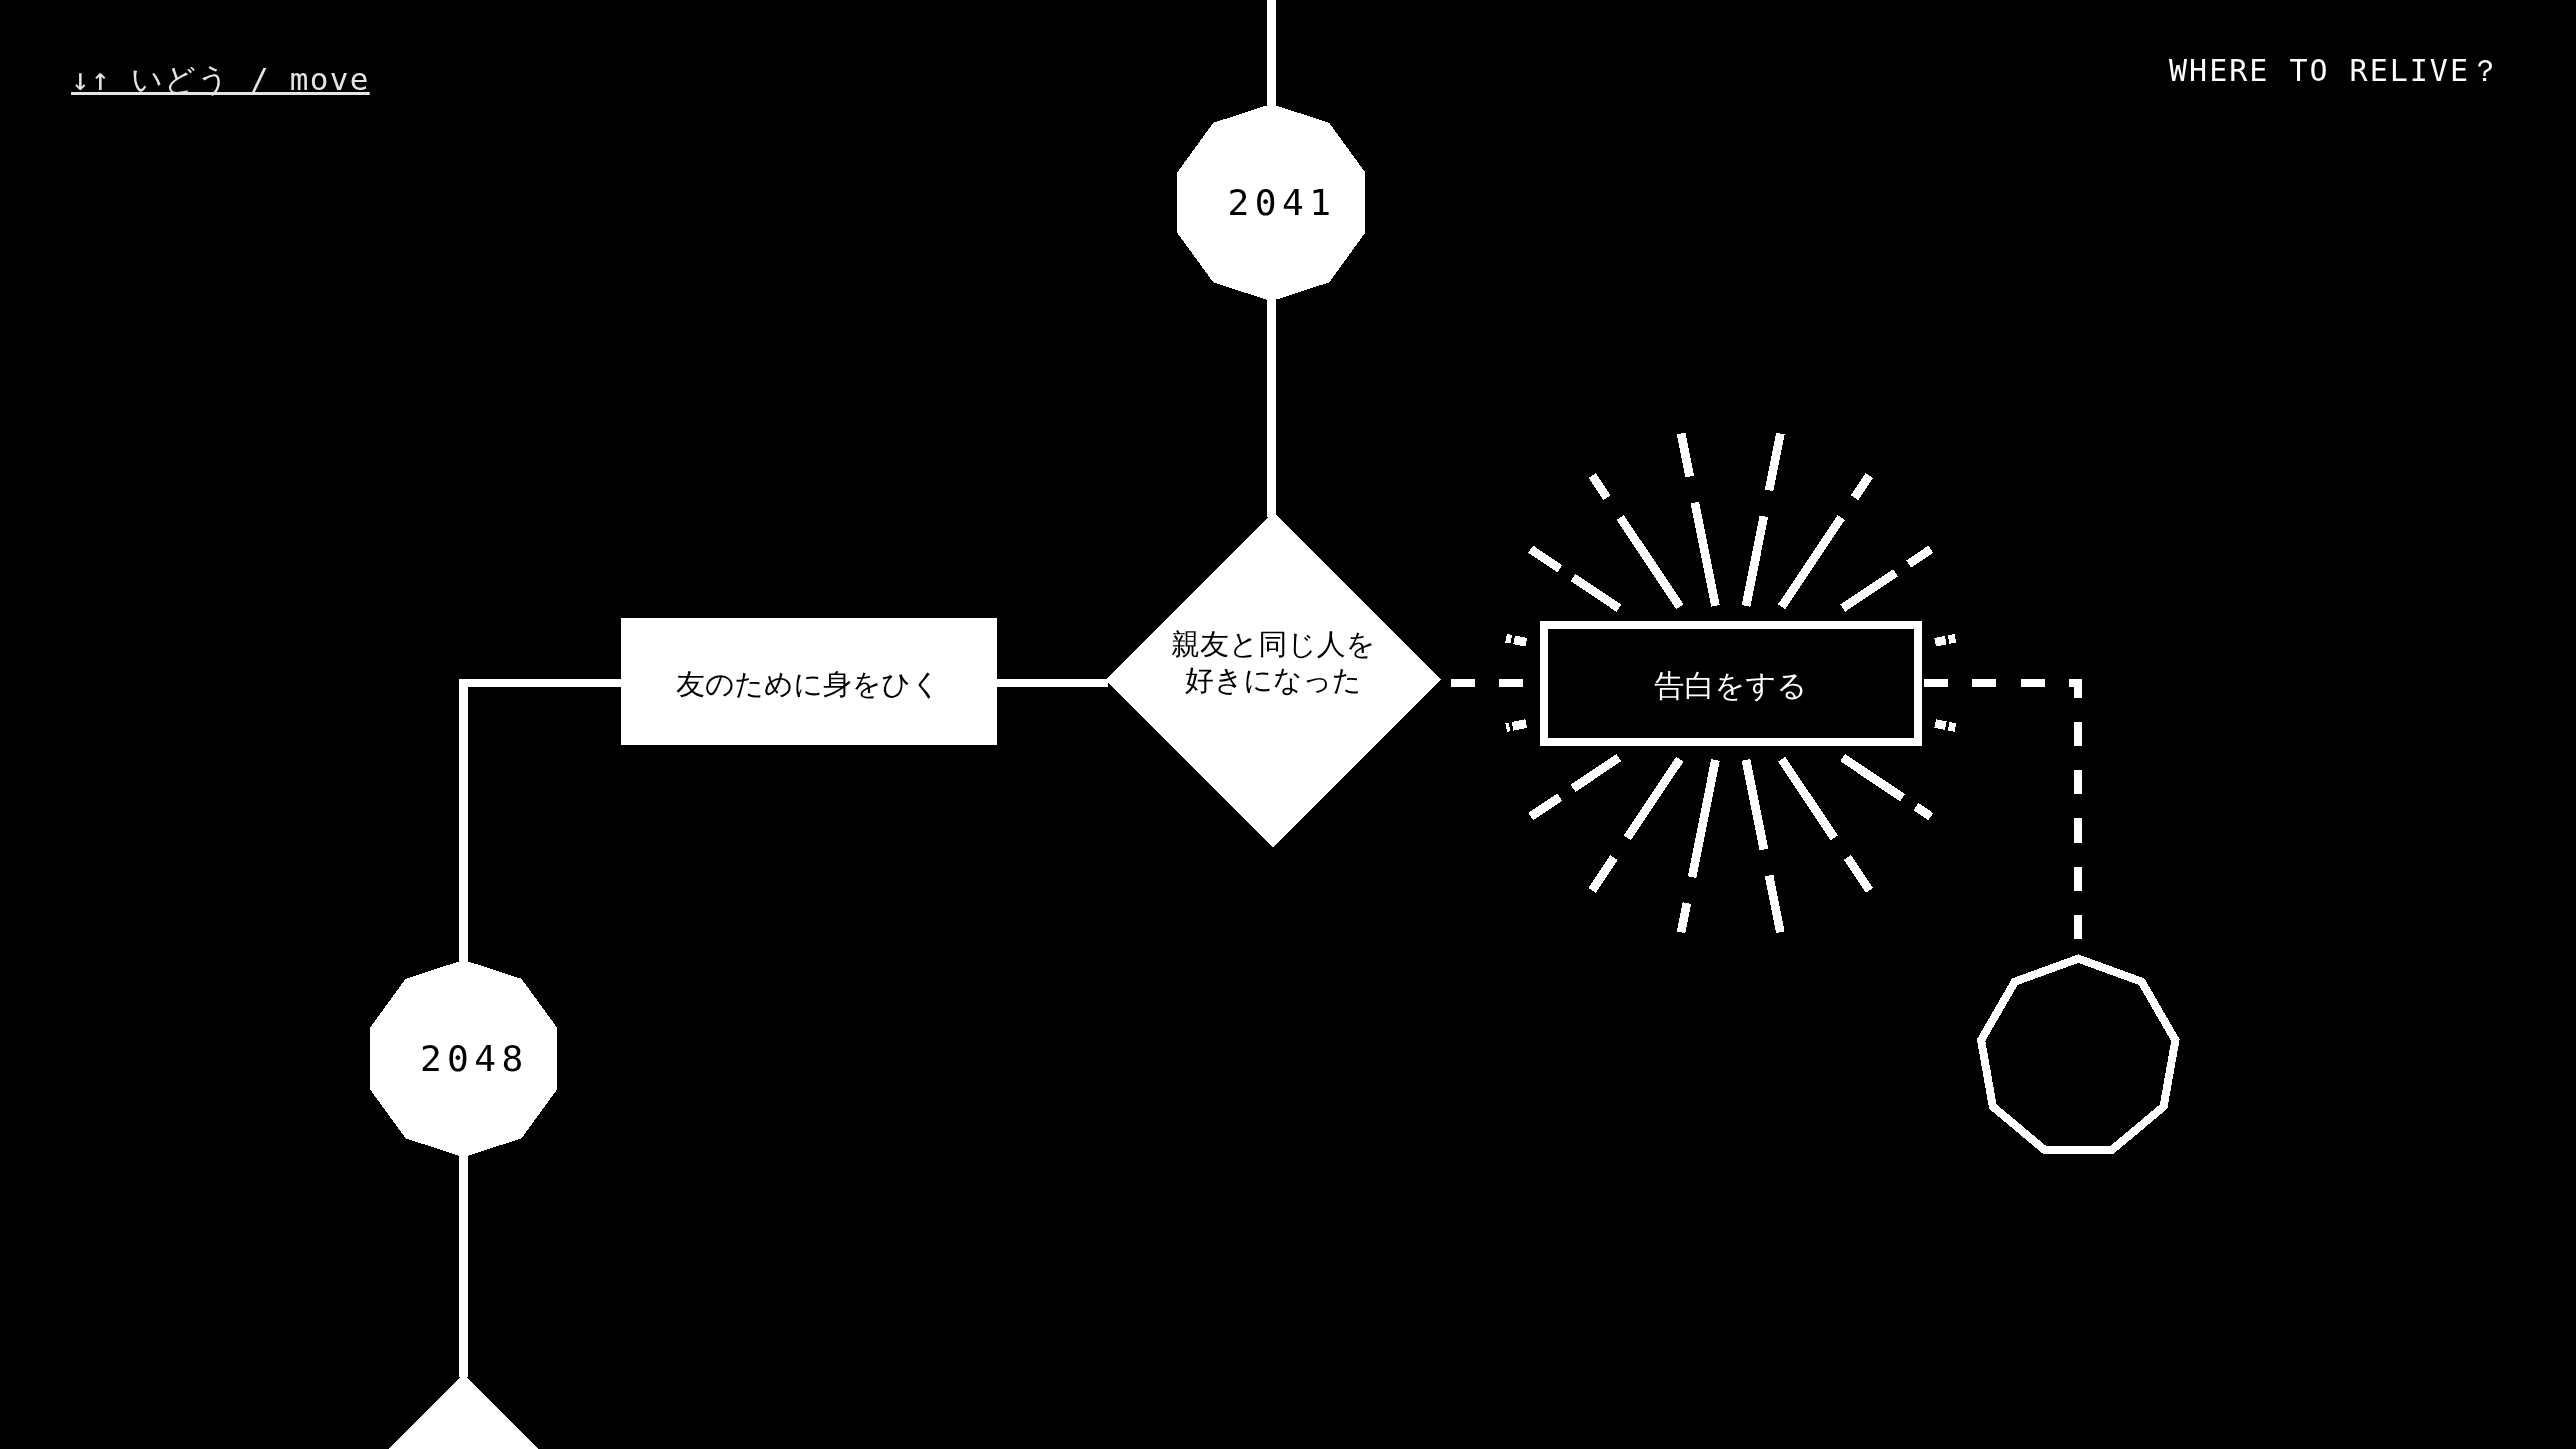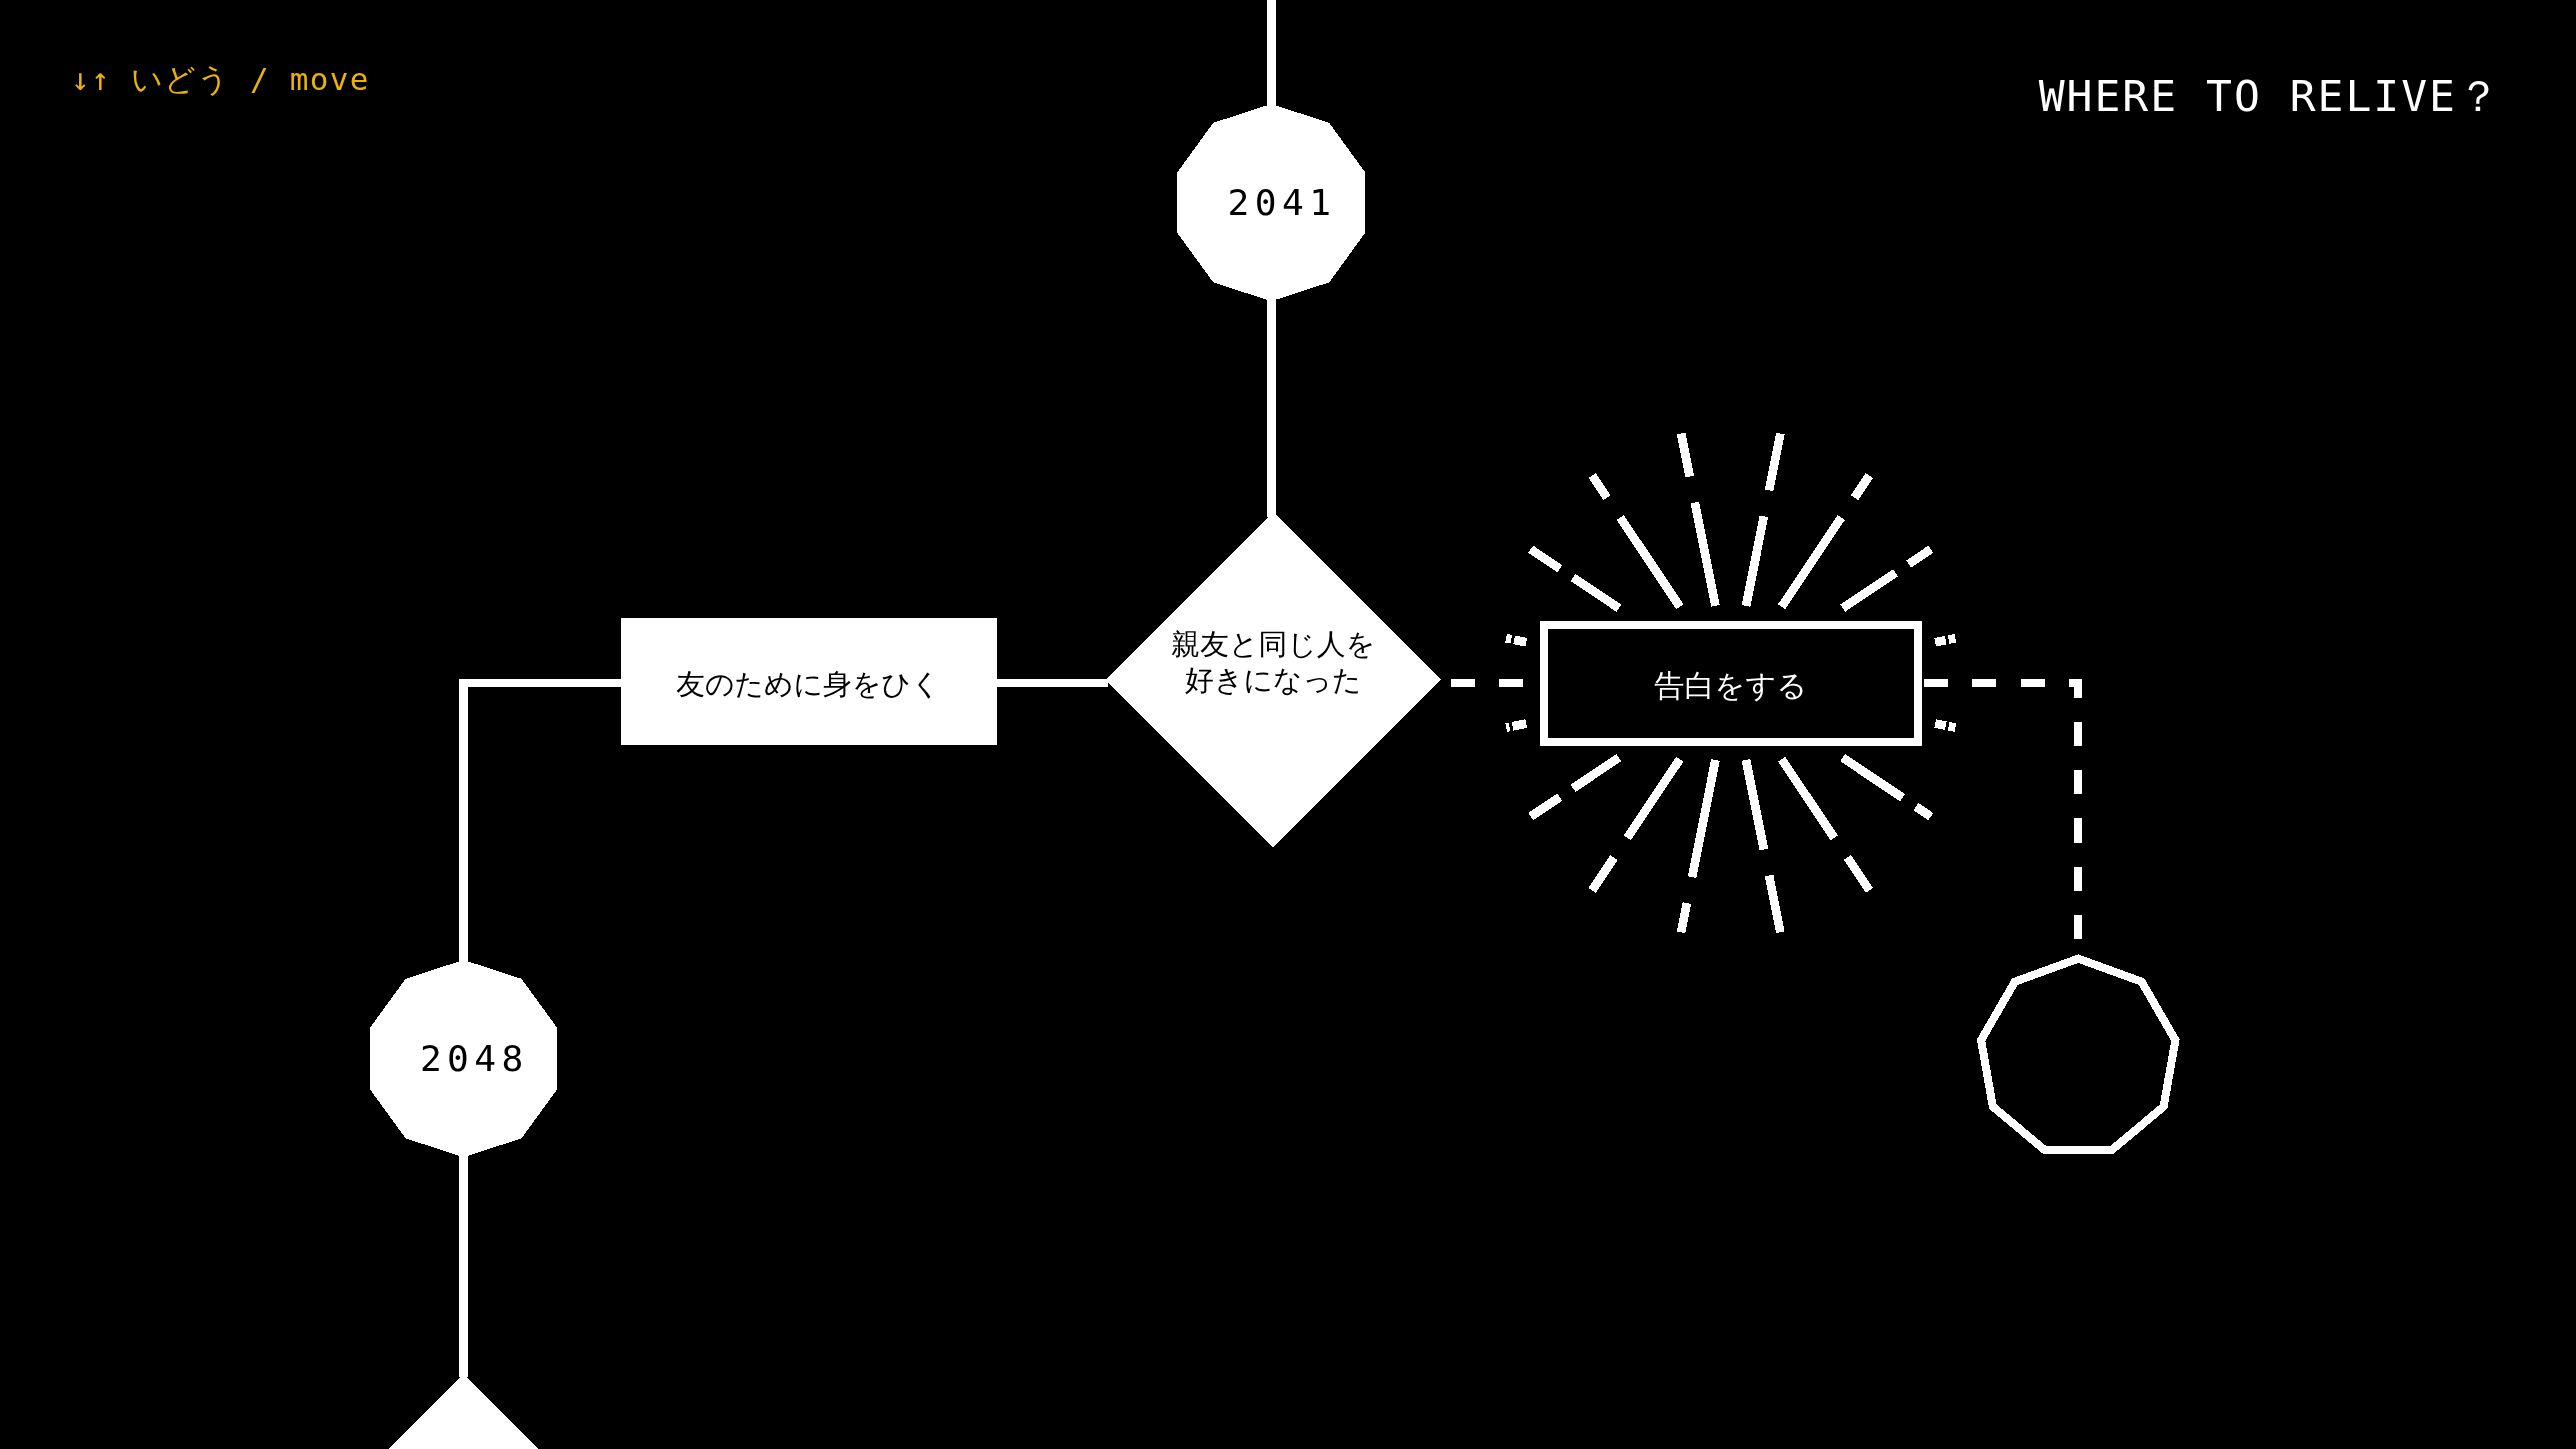--- a/index.html
+++ b/index.html
@@ -2,32 +2,32 @@
 <html style="font-size:10.7px"><head>
 <meta charset="utf-8">
 <style>
   html,body{margin:0;padding:0;}
   body{
     width:2576px;height:1449px;overflow:hidden;
     background:#000000;
     font-family:"DejaVu Sans Mono","Liberation Mono",monospace;
     position:relative;
   }
-  .hud{position:absolute;color:#eab308;white-space:nowrap;}
+  .hud{position:absolute;color:#e5e5e5;white-space:nowrap;text-decoration:underline;}
   #move-hint{
     left:71px;top:59px;font-size:31px;letter-spacing:1.3px;
     font-family:"DejaVu Sans Mono","DejaVu Sans",monospace,sans-serif;
   }
   .titles{position:absolute;right:74px;top:52px;text-align:right;color:#ffffff;}
   #title-jp{
     font-size:48px;letter-spacing:2.7px;line-height:1.0;
     font-family:"DejaVu Sans",sans-serif;
   }
   #title-en{
-    margin-top:23px;font-size:43px;letter-spacing:2px;line-height:1.0;
+    margin-top:4px;font-size:30px;letter-spacing:2px;line-height:1.0;
     font-family:"DejaVu Sans Mono","Liberation Mono",monospace;
   }
   svg{position:absolute;left:0;top:0;}
   .solid-line{stroke:#ffffff;stroke-width:13;fill:none;}
   .dashed-line{stroke:#ffffff;stroke-width:12;fill:none;stroke-dasharray:36 36;}
   .node-fill{fill:#ffffff;stroke:none;}
   .node-outline{fill:none;stroke:#ffffff;stroke-width:12;}
   .node-inverted{fill:#000000;stroke:#ffffff;stroke-width:12;}
   #burst line{stroke:#ffffff;stroke-width:13;}
   text{font-family:"DejaVu Sans Mono","Liberation Mono",monospace;}

